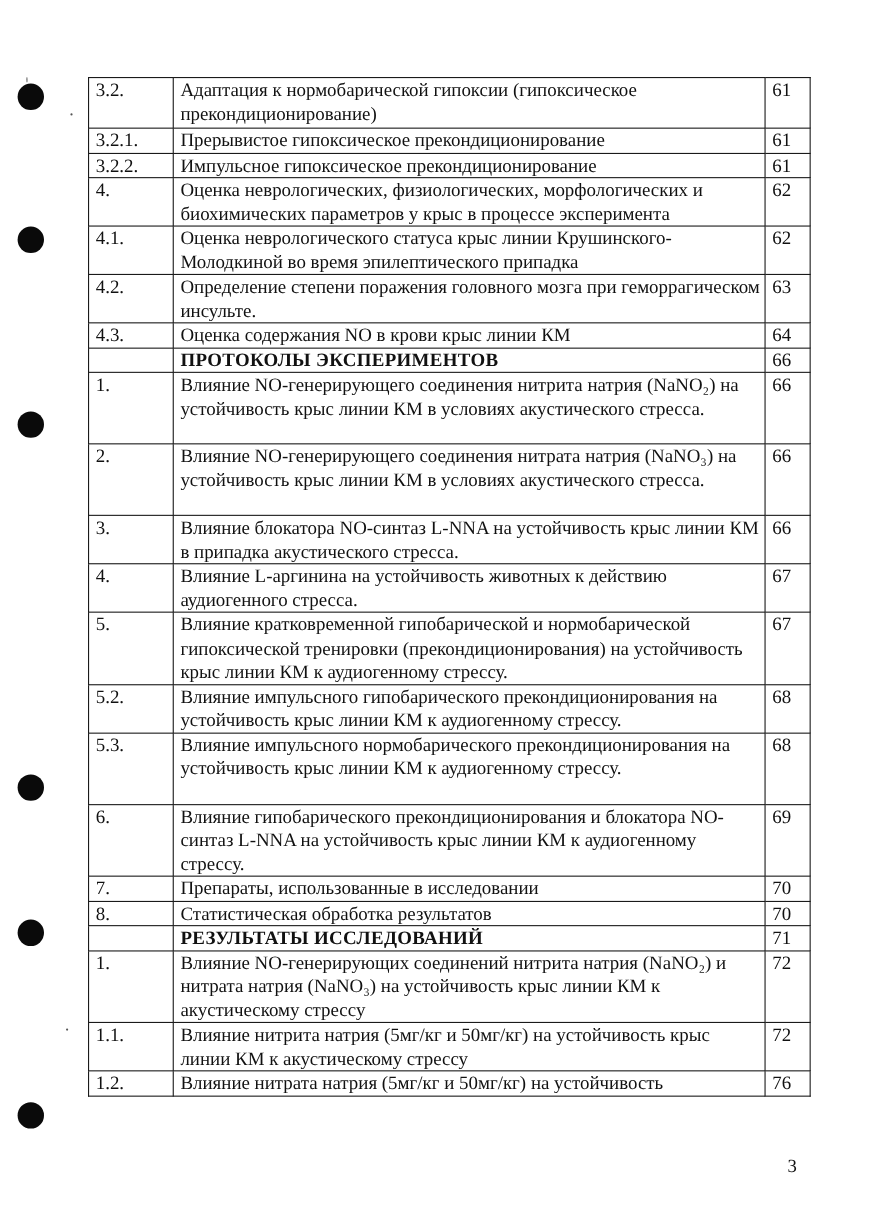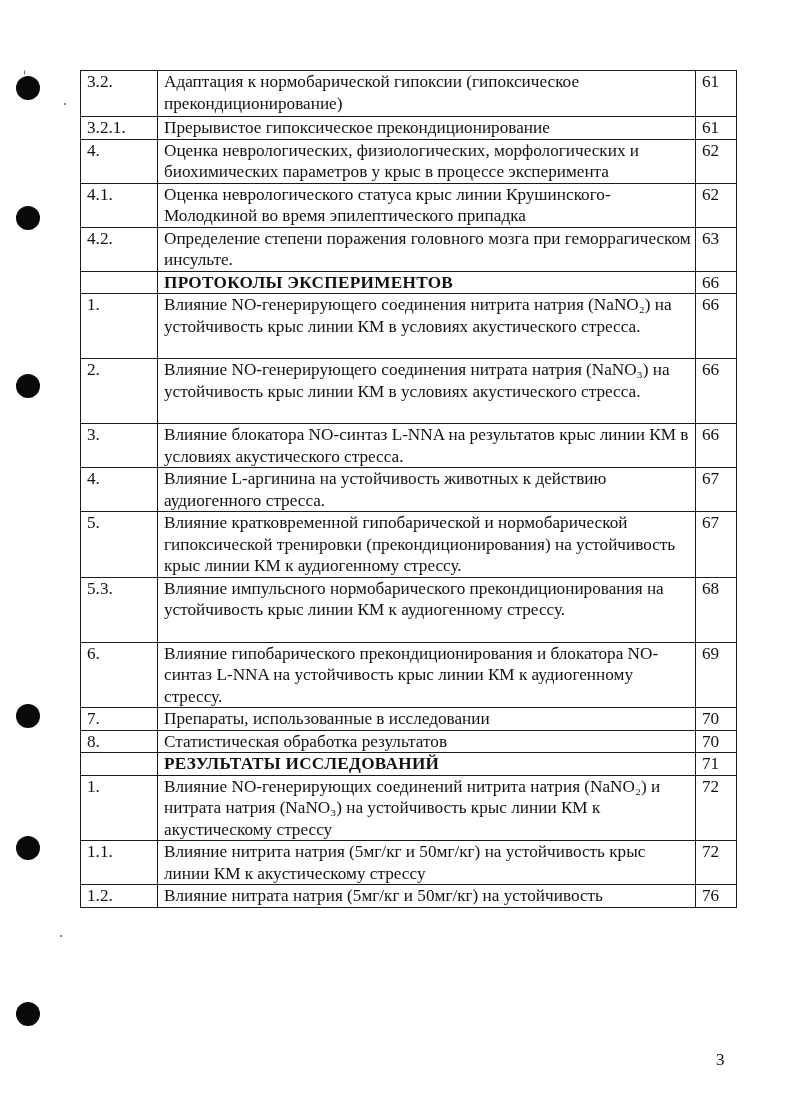--- a/index.html
+++ b/index.html
@@ -34,64 +34,79 @@
       <tr style="height: 46px;">
         <td class="num">3.2.</td>
         <td class="title">Адаптация к нормобарической гипоксии (гипоксическое прекондиционирование)</td>
         <td class="pg">61</td>
       </tr>
       <tr style="height: 22px;">
         <td class="num">3.2.1.</td>
         <td class="title">Прерывистое гипоксическое прекондиционирование</td>
         <td class="pg">61</td>
       </tr>
+      <tr style="height: 22px;">
+        <td class="num">3.2.2.</td>
+        <td class="title">Импульсное гипоксическое прекондиционирование</td>
+        <td class="pg">61</td>
+      </tr>
       <tr style="height: 44px;">
         <td class="num">4.</td>
         <td class="title">Оценка неврологических, физиологических, морфологических и биохимических параметров у крыс в процессе эксперимента</td>
         <td class="pg">62</td>
       </tr>
       <tr style="height: 43px;">
         <td class="num">4.1.</td>
         <td class="title">Оценка неврологического статуса крыс линии Крушинского-Молодкиной во время эпилептического припадка</td>
         <td class="pg">62</td>
       </tr>
       <tr style="height: 43px;">
         <td class="num">4.2.</td>
         <td class="title">Определение степени поражения головного мозга при геморрагическом инсульте.</td>
         <td class="pg">63</td>
+      </tr>
+      <tr style="height: 22px;">
+        <td class="num">4.3.</td>
+        <td class="title">Оценка содержания NO в крови крыс линии КМ</td>
+        <td class="pg">64</td>
       </tr>
       <tr class="section" style="height: 22px;">
         <td class="num"></td>
         <td class="title">ПРОТОКОЛЫ ЭКСПЕРИМЕНТОВ</td>
         <td class="pg">66</td>
       </tr>
       <tr style="height: 65px;">
         <td class="num">1.</td>
         <td class="title">Влияние NO-генерирующего соединения нитрита натрия (NaNO₂) на устойчивость крыс линии КМ в условиях акустического стресса.</td>
         <td class="pg">66</td>
       </tr>
       <tr style="height: 65px;">
         <td class="num">2.</td>
         <td class="title">Влияние NO-генерирующего соединения нитрата натрия (NaNO₃) на устойчивость крыс линии КМ в условиях акустического стресса.</td>
         <td class="pg">66</td>
       </tr>
       <tr style="height: 43px;">
         <td class="num">3.</td>
-        <td class="title">Влияние блокатора NO-синтаз L-NNA на результатов крыс линии КМ в условиях акустического стресса.</td>
+        <td class="title">Влияние блокатора NO-синтаз L-NNA на устойчивость крыс линии КМ в припадка акустического стресса.</td>
         <td class="pg">66</td>
       </tr>
       <tr style="height: 43px;">
         <td class="num">4.</td>
         <td class="title">Влияние L-аргинина на устойчивость животных к действию аудиогенного стресса.</td>
         <td class="pg">67</td>
       </tr>
       <tr style="height: 65px;">
         <td class="num">5.</td>
         <td class="title">Влияние кратковременной гипобарической и нормобарической гипоксической тренировки (прекондиционирования) на устойчивость крыс линии КМ к аудиогенному стрессу.</td>
         <td class="pg">67</td>
+      </tr>
+      <tr style="height: 43px;">
+        <td class="num">5.2.</td>
+        <td class="title">Влияние импульсного гипобарического прекондиционирования на устойчивость крыс линии КМ к аудиогенному стрессу.</td>
+        <td class="pg">68</td>
       </tr>
       <tr style="height: 65px;">
         <td class="num">5.3.</td>
         <td class="title">Влияние импульсного нормобарического прекондиционирования на устойчивость крыс линии КМ к аудиогенному стрессу.</td>
         <td class="pg">68</td>
       </tr>
       <tr style="height: 65px;">
         <td class="num">6.</td>
         <td class="title">Влияние гипобарического прекондиционирования и блокатора NO-синтаз L-NNA на устойчивость крыс линии КМ к аудиогенному стрессу.</td>
         <td class="pg">69</td>

